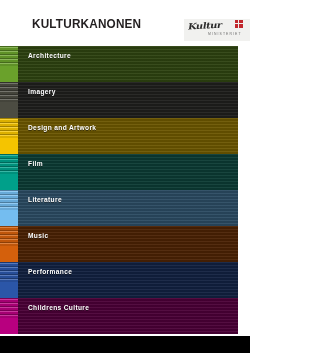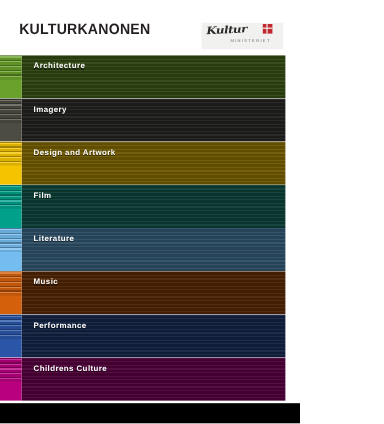--- a/index.html
+++ b/index.html
@@ -17,21 +17,21 @@
 
   #page {
     position: absolute;
     inset: 0;
     background: #ffffff;
   }
 
   
   #header {
     position: absolute;
-    left: 0; top: 0;
+    left: 16px; top: 0;
     width: 250px;
     height: 46px;
     background: #ffffff;
   }
 
   #page-title {
     position: absolute;
     left: 16px;
     top: 17px;
     font-size: 12.5px;

